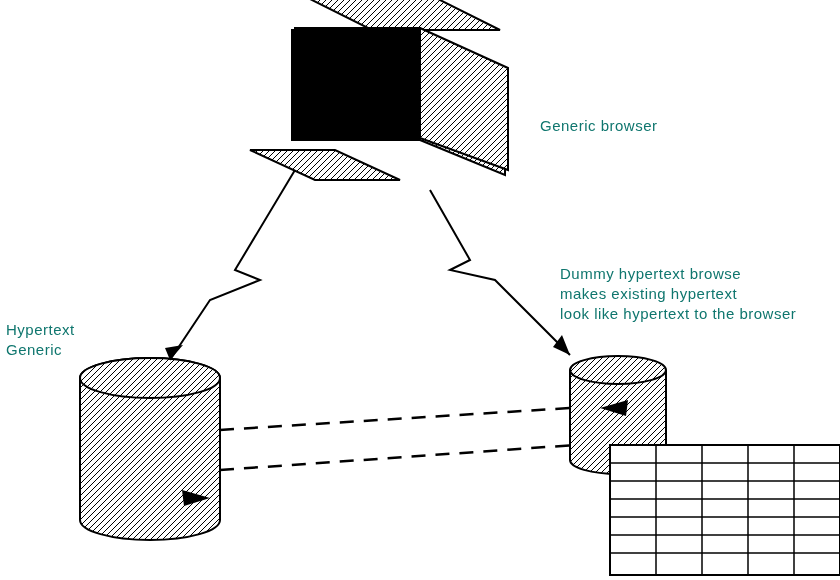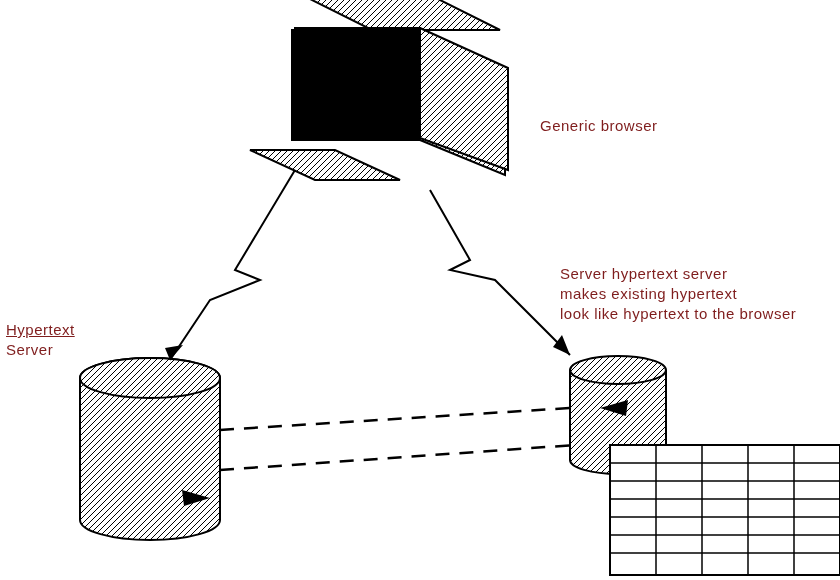--- a/index.html
+++ b/index.html
@@ -10,38 +10,38 @@
     background: white;
     font-family: Arial, Helvetica, sans-serif;
     position: relative;
     overflow: hidden;
   }
   .label {
     position: absolute;
     font-size: 15px;
     line-height: 1.3;
     letter-spacing: 0.5px;
-    color: #7f1d1d;
+    color: #0f766e;
     white-space: pre;
   }
   svg {
     position: absolute;
     top: 0;
     left: 0;
   }
 </style>
 </head>
 <body>
 
 <div class="label" style="left:540px; top:116px;">Generic browser</div>
 
-<div class="label" style="left:6px; top:320px;text-decoration:underline;">Hypertext</div>
-<div class="label" style="left:6px; top:340px;">Server</div>
+<div class="label" style="left:6px; top:320px;">Hypertext</div>
+<div class="label" style="left:6px; top:340px;">Generic</div>
 
-<div class="label" style="left:560px; top:264px;">Server hypertext server</div>
+<div class="label" style="left:560px; top:264px;">Dummy hypertext browse</div>
 <div class="label" style="left:560px; top:284px;">makes existing hypertext</div>
 <div class="label" style="left:560px; top:304px;">look like hypertext to the browser</div>
 
 <svg width="840" height="580">
   <defs>
 
     <pattern id="hatch" patternUnits="userSpaceOnUse" width="6" height="6">
       <rect width="6" height="6" fill="white"></rect>
       <path d="M-1,1 l2,-2 M0,6 l6,-6 M5,7 l2,-2" stroke="black" stroke-width="1"></path>
     </pattern>

